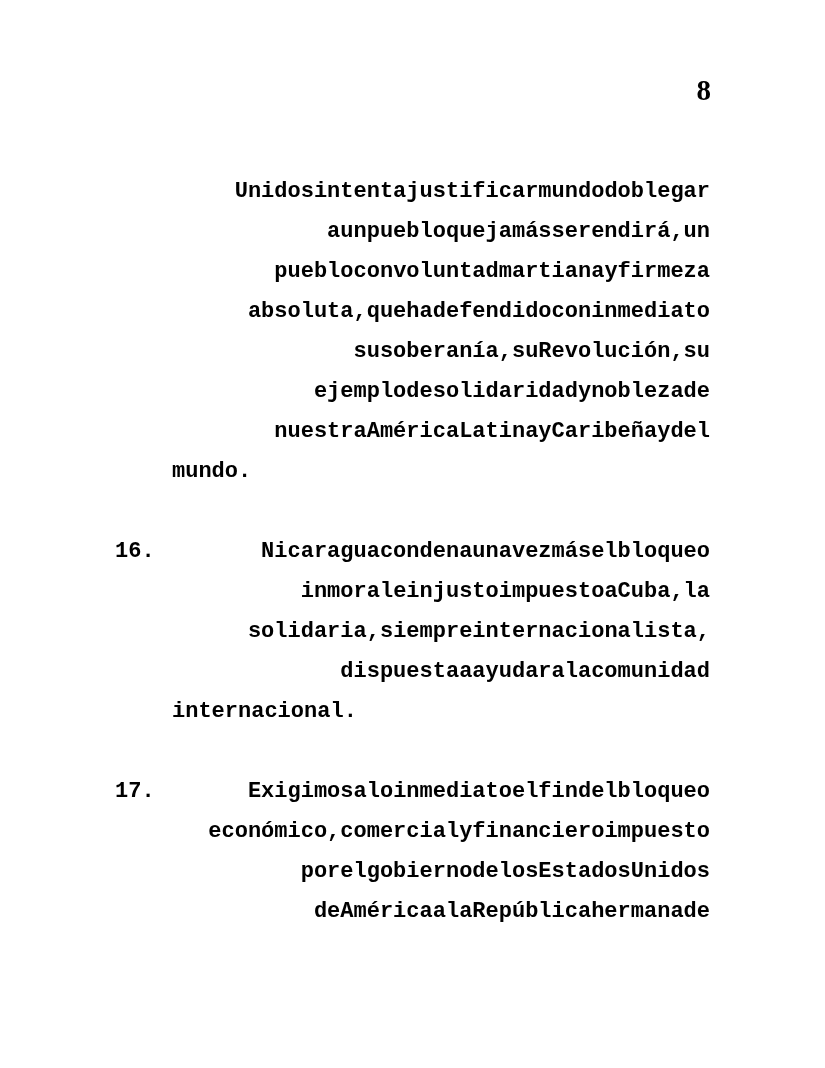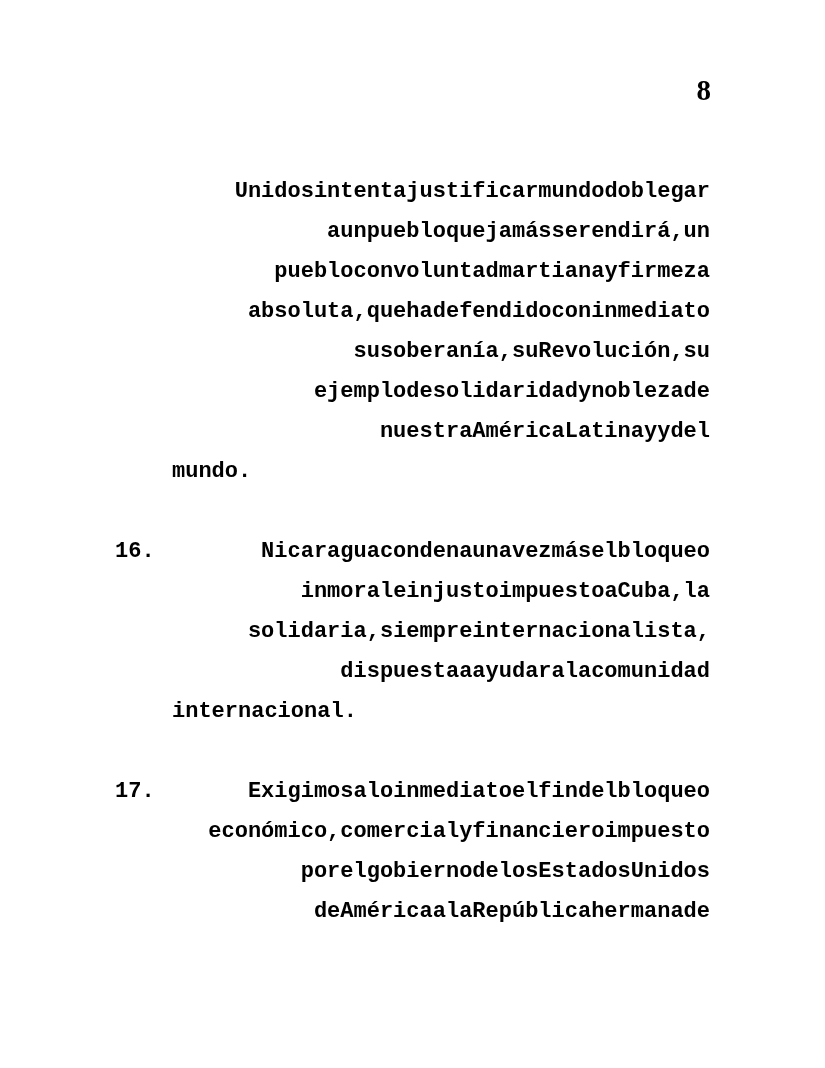--- a/index.html
+++ b/index.html
@@ -67,21 +67,21 @@
 <div class="page">
   <div class="page-number">8</div>
   <div class="content">
       <div class="paragraph">
         <div class="line"><span>Unidos</span><span>intenta</span><span>justificar</span><span>mundo</span><span>doblegar</span></div>
         <div class="line"><span>a</span><span>un</span><span>pueblo</span><span>que</span><span>jamás</span><span>se</span><span>rendirá,</span><span>un</span></div>
         <div class="line"><span>pueblo</span><span>con</span><span>voluntad</span><span>martiana</span><span>y</span><span>firmeza</span></div>
         <div class="line"><span>absoluta,</span><span>que</span><span>ha</span><span>defendido</span><span>con</span><span>inmediato</span></div>
         <div class="line"><span>su</span><span>soberanía,</span><span>su</span><span>Revolución,</span><span>su</span></div>
         <div class="line"><span>ejemplo</span><span>de</span><span>solidaridad</span><span>y</span><span>nobleza</span><span>de</span></div>
-        <div class="line"><span>nuestra</span><span>América</span><span>Latina</span><span>y</span><span>y</span><span>del</span></div>
+        <div class="line"><span>nuestra</span><span>América</span><span>Latina</span><span>y</span><span>Caribeña</span><span>y</span><span>del</span></div>
         <div class="line left">mundo.</div>
       </div>
       <div class="paragraph">
         <span class="paragraph-marker">16.</span>
         <div class="line"><span>Nicaragua</span><span>condena</span><span>una</span><span>vez</span><span>más</span><span>el</span><span>bloqueo</span></div>
         <div class="line"><span>inmoral</span><span>e</span><span>injusto</span><span>impuesto</span><span>a</span><span>Cuba,</span><span>la</span></div>
         <div class="line"><span>solidaria,</span><span>siempre</span><span>internacionalista,</span></div>
         <div class="line"><span>dispuesta</span><span>a</span><span>ayudar</span><span>a</span><span>la</span><span>comunidad</span></div>
         <div class="line left">internacional.</div>
       </div>

